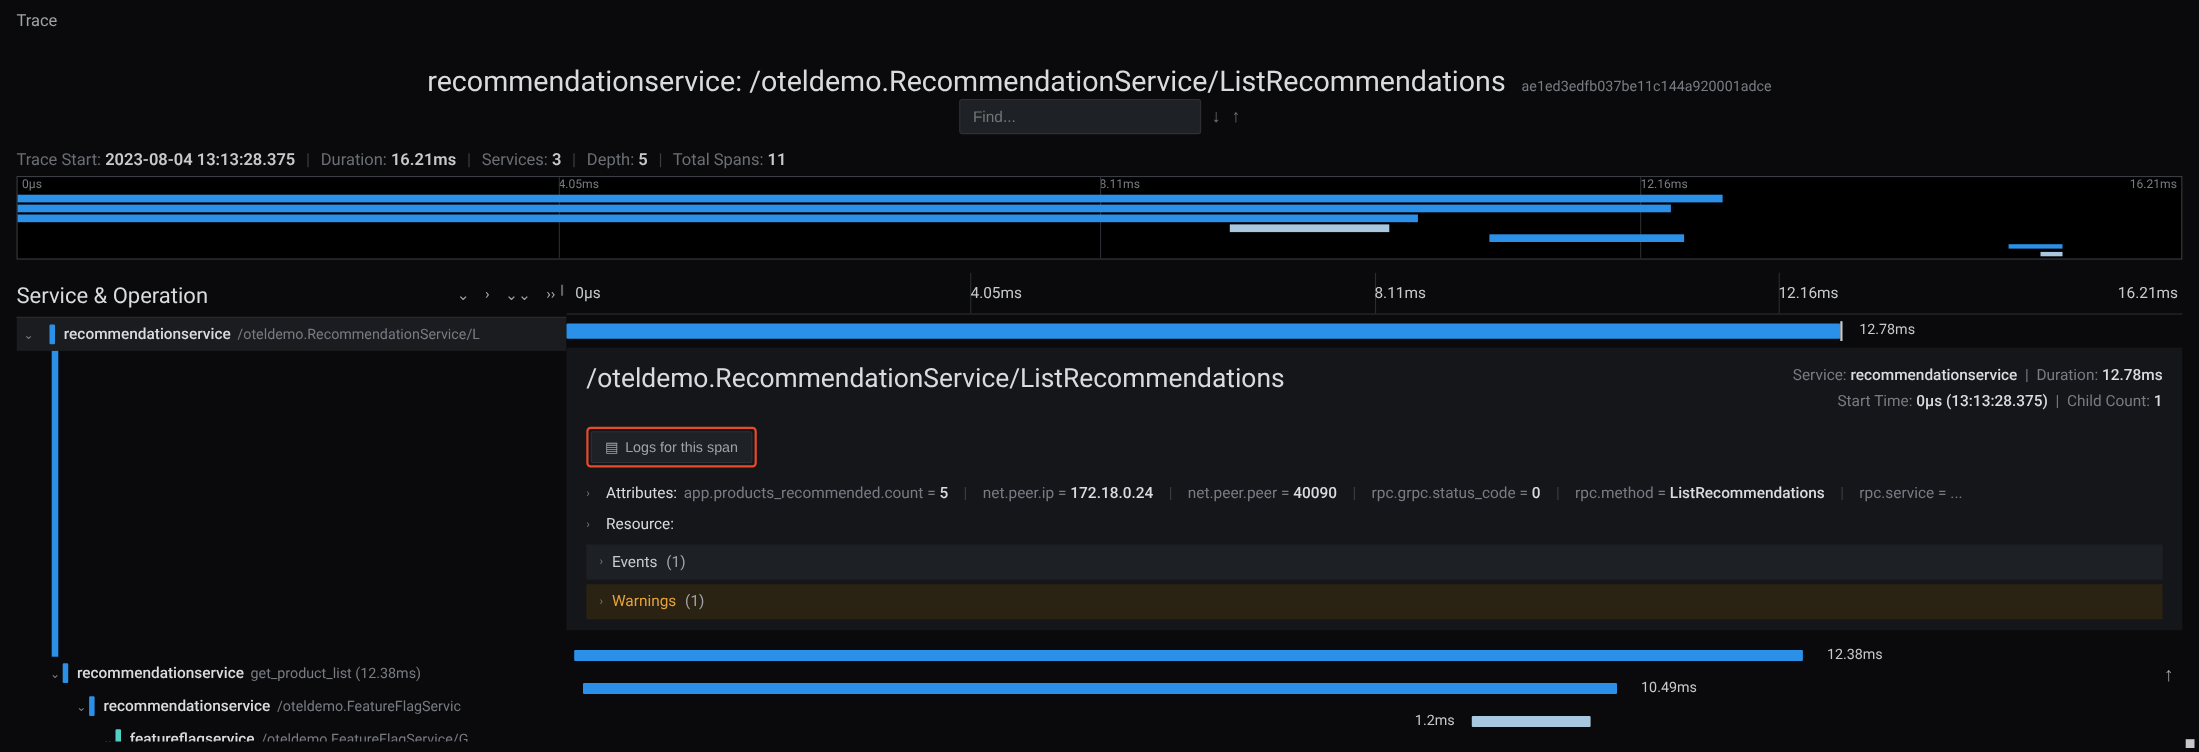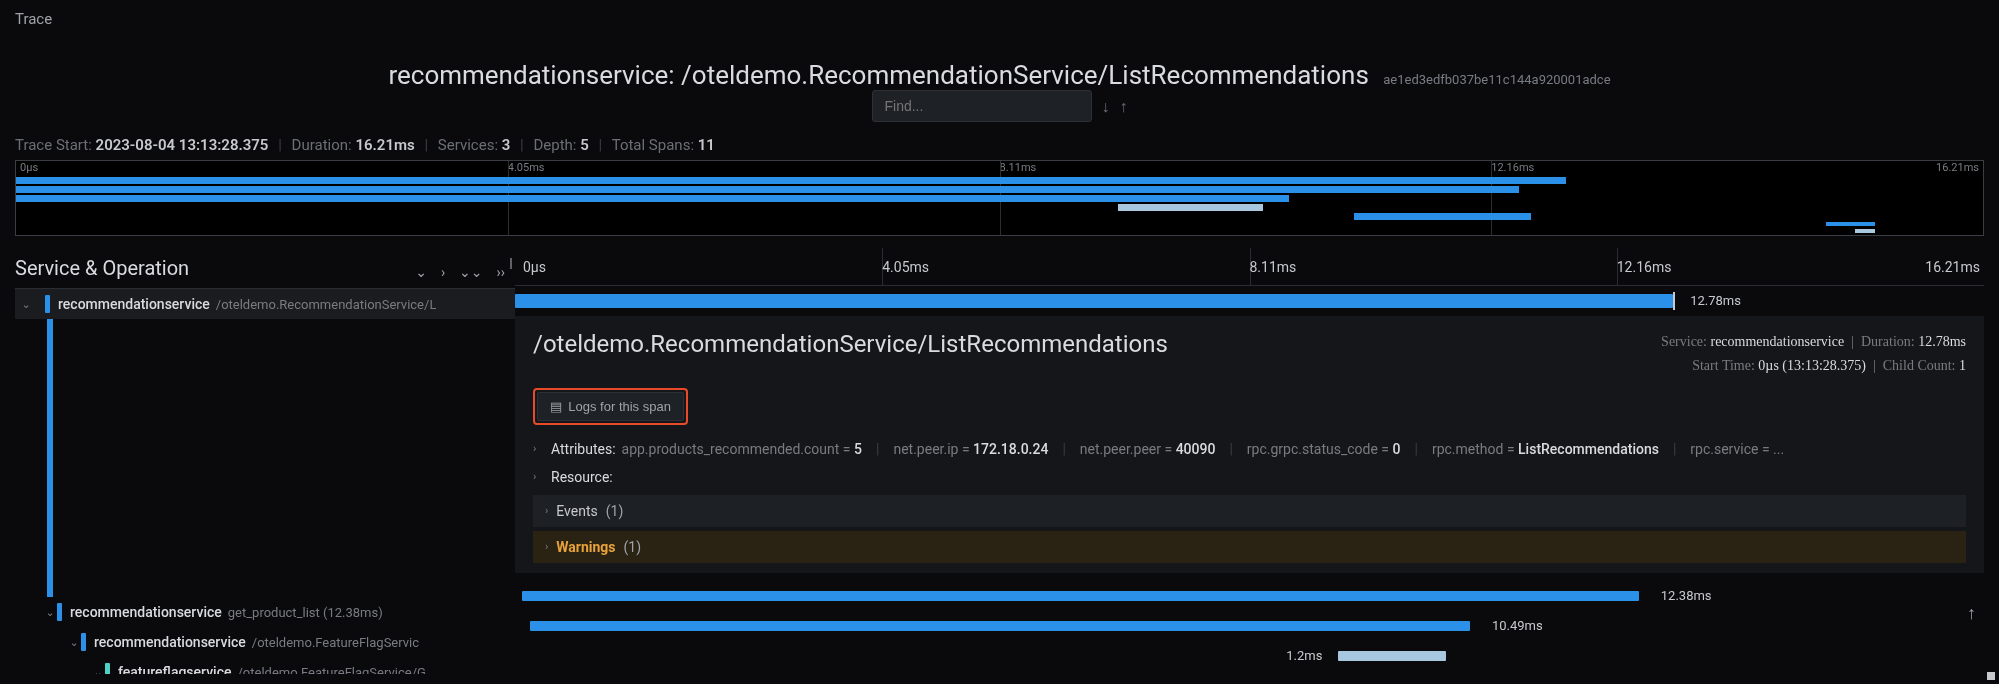--- a/index.html
+++ b/index.html
@@ -23,21 +23,21 @@
   .minimap { position: relative; height: 76px; border: 1px solid #3a3e44; background: #000; margin-bottom: 12px; }
   .minimap-ticks { position: absolute; top: 0; left: 0; right:0; height: 14px; font-size: 11px; color: #787c82; }
   .mm-tick { position: absolute; top: 0; }
   .mm-line { position: absolute; top: 0; bottom: 0; width: 1px; background: #2a2d32; }
   .mm-bar { position: absolute; height: 7px; background: #2a90e8; }
   .mm-bar.light { background: #a8c8e0; }
   
   .main-area { display: flex; flex: 1; min-height: 0; }
   
   .left-pane { width: 500px; flex-shrink: 0; display: flex; flex-direction: column; }
-  .left-header { display: flex; align-items: flex-end; justify-content: space-between; padding: 8px 0; border-bottom: 1px solid #2a2d32; }
+  .left-header { display: flex; align-items: center; justify-content: space-between; padding: 8px 0; border-bottom: 1px solid #2a2d32; }
   .left-header-title { font-size: 20px; color: #d9dbde; }
   .left-header-controls { display: flex; gap: 14px; color: #9fa3a8; font-size: 14px; padding-right: 10px;}
   .ctrl { cursor: pointer; }
   
   .tree { flex: 1; overflow: hidden; font-size: 14px; }
   .tree-row { display: flex; align-items: center; height: 30px; white-space: nowrap; overflow: hidden; }
   .tree-row.selected-row { background: #1a1c1f; }
   .tree-chevron { width: 14px; color: #787c82; font-size: 11px; cursor: pointer; flex-shrink:0; text-align:center; }
   .tree-accent { width: 5px; height: 18px; background: #2a90e8; margin-right: 8px; border-radius:1px; flex-shrink:0;}
   .tree-accent.teal { background: #4fd1c5; }
@@ -54,37 +54,37 @@
   .span-row { position: relative; height: 30px; }
   .span-bar { position: absolute; top: 10px; height: 10px; background: #2a90e8; border-radius: 1px; }
   .span-bar.light { background: #a8c8e0; }
   .span-bar.thick { height: 14px; top: 8px; }
   .span-label { position: absolute; top: 7px; font-size: 13px; color: #c7c9cc; }
   .end-tick { position:absolute; top:6px; width:2px; height:18px; background:#c7c9cc; }
   
   .detail-panel { background: #14161a; padding: 14px 18px 10px 18px; margin: 0 0 8px 0; }
   .dp-header { display: flex; justify-content: space-between; align-items: flex-start; margin-bottom: 10px; }
   .dp-title { font-size: 24px; color: #d9dbde; }
-  .dp-meta { text-align: right; font-size: 14px; color: #787c82; line-height: 1.7; font-family: Liberation Serif, serif; }
+  .dp-meta { text-align: right; font-size: 14px; color: #787c82; line-height: 1.7; }
   .dp-meta b { color: #d9dbde; font-weight: 500; }
   
   .logs-btn { display: inline-flex; align-items: center; gap: 6px; background: #1e2125; border: 1px solid #2d3136; color: #9fa3a8; padding: 6px 12px; font-size: 13px; cursor: pointer; border-radius: 2px; }
   .highlight-box { border: 2px solid #e84b2a; border-radius: 4px; display: inline-block; padding: 2px; margin-bottom: 10px; }
   
   .attr-row { display: flex; align-items: center; gap: 6px; font-size: 14px; padding: 6px 0; white-space: nowrap; overflow: hidden; }
   .attr-row .chev { color: #787c82; font-size: 11px; width: 12px; cursor:pointer; }
   .attr-label { color: #d9dbde; font-weight: 400; }
   .attr-pair { color: #787c82; }
   .attr-pair b { color: #d9dbde; font-weight: 500; }
   .attr-sep { color: #3a3e44; margin: 0 8px; }
   
   .section-row { background: #1d2024; padding: 8px 12px; margin-top: 4px; display: flex; align-items: center; gap: 8px; font-size: 14px; cursor:pointer; }
   .section-row.warn { background: #2a2212; }
   .section-row .chev { color: #787c82; font-size: 11px; }
-  .warn-label { color: #e8a23a; font-weight: 700; }
+  .warn-label { color: #e8a23a; font-weight: 400; }
   .count { color: #9fa3a8; }
   
   .scroll-up { position: absolute; right: 8px; bottom: 50px; color: #9fa3a8; font-size: 18px; cursor:pointer; }
   .tiny-sq { position:absolute; right:4px; bottom: 4px; width:8px; height:8px; background:#c7c9cc; }
 </style>
 </head>
 <body>
 
 <div class="root">
   <div class="title-small">Trace</div>

